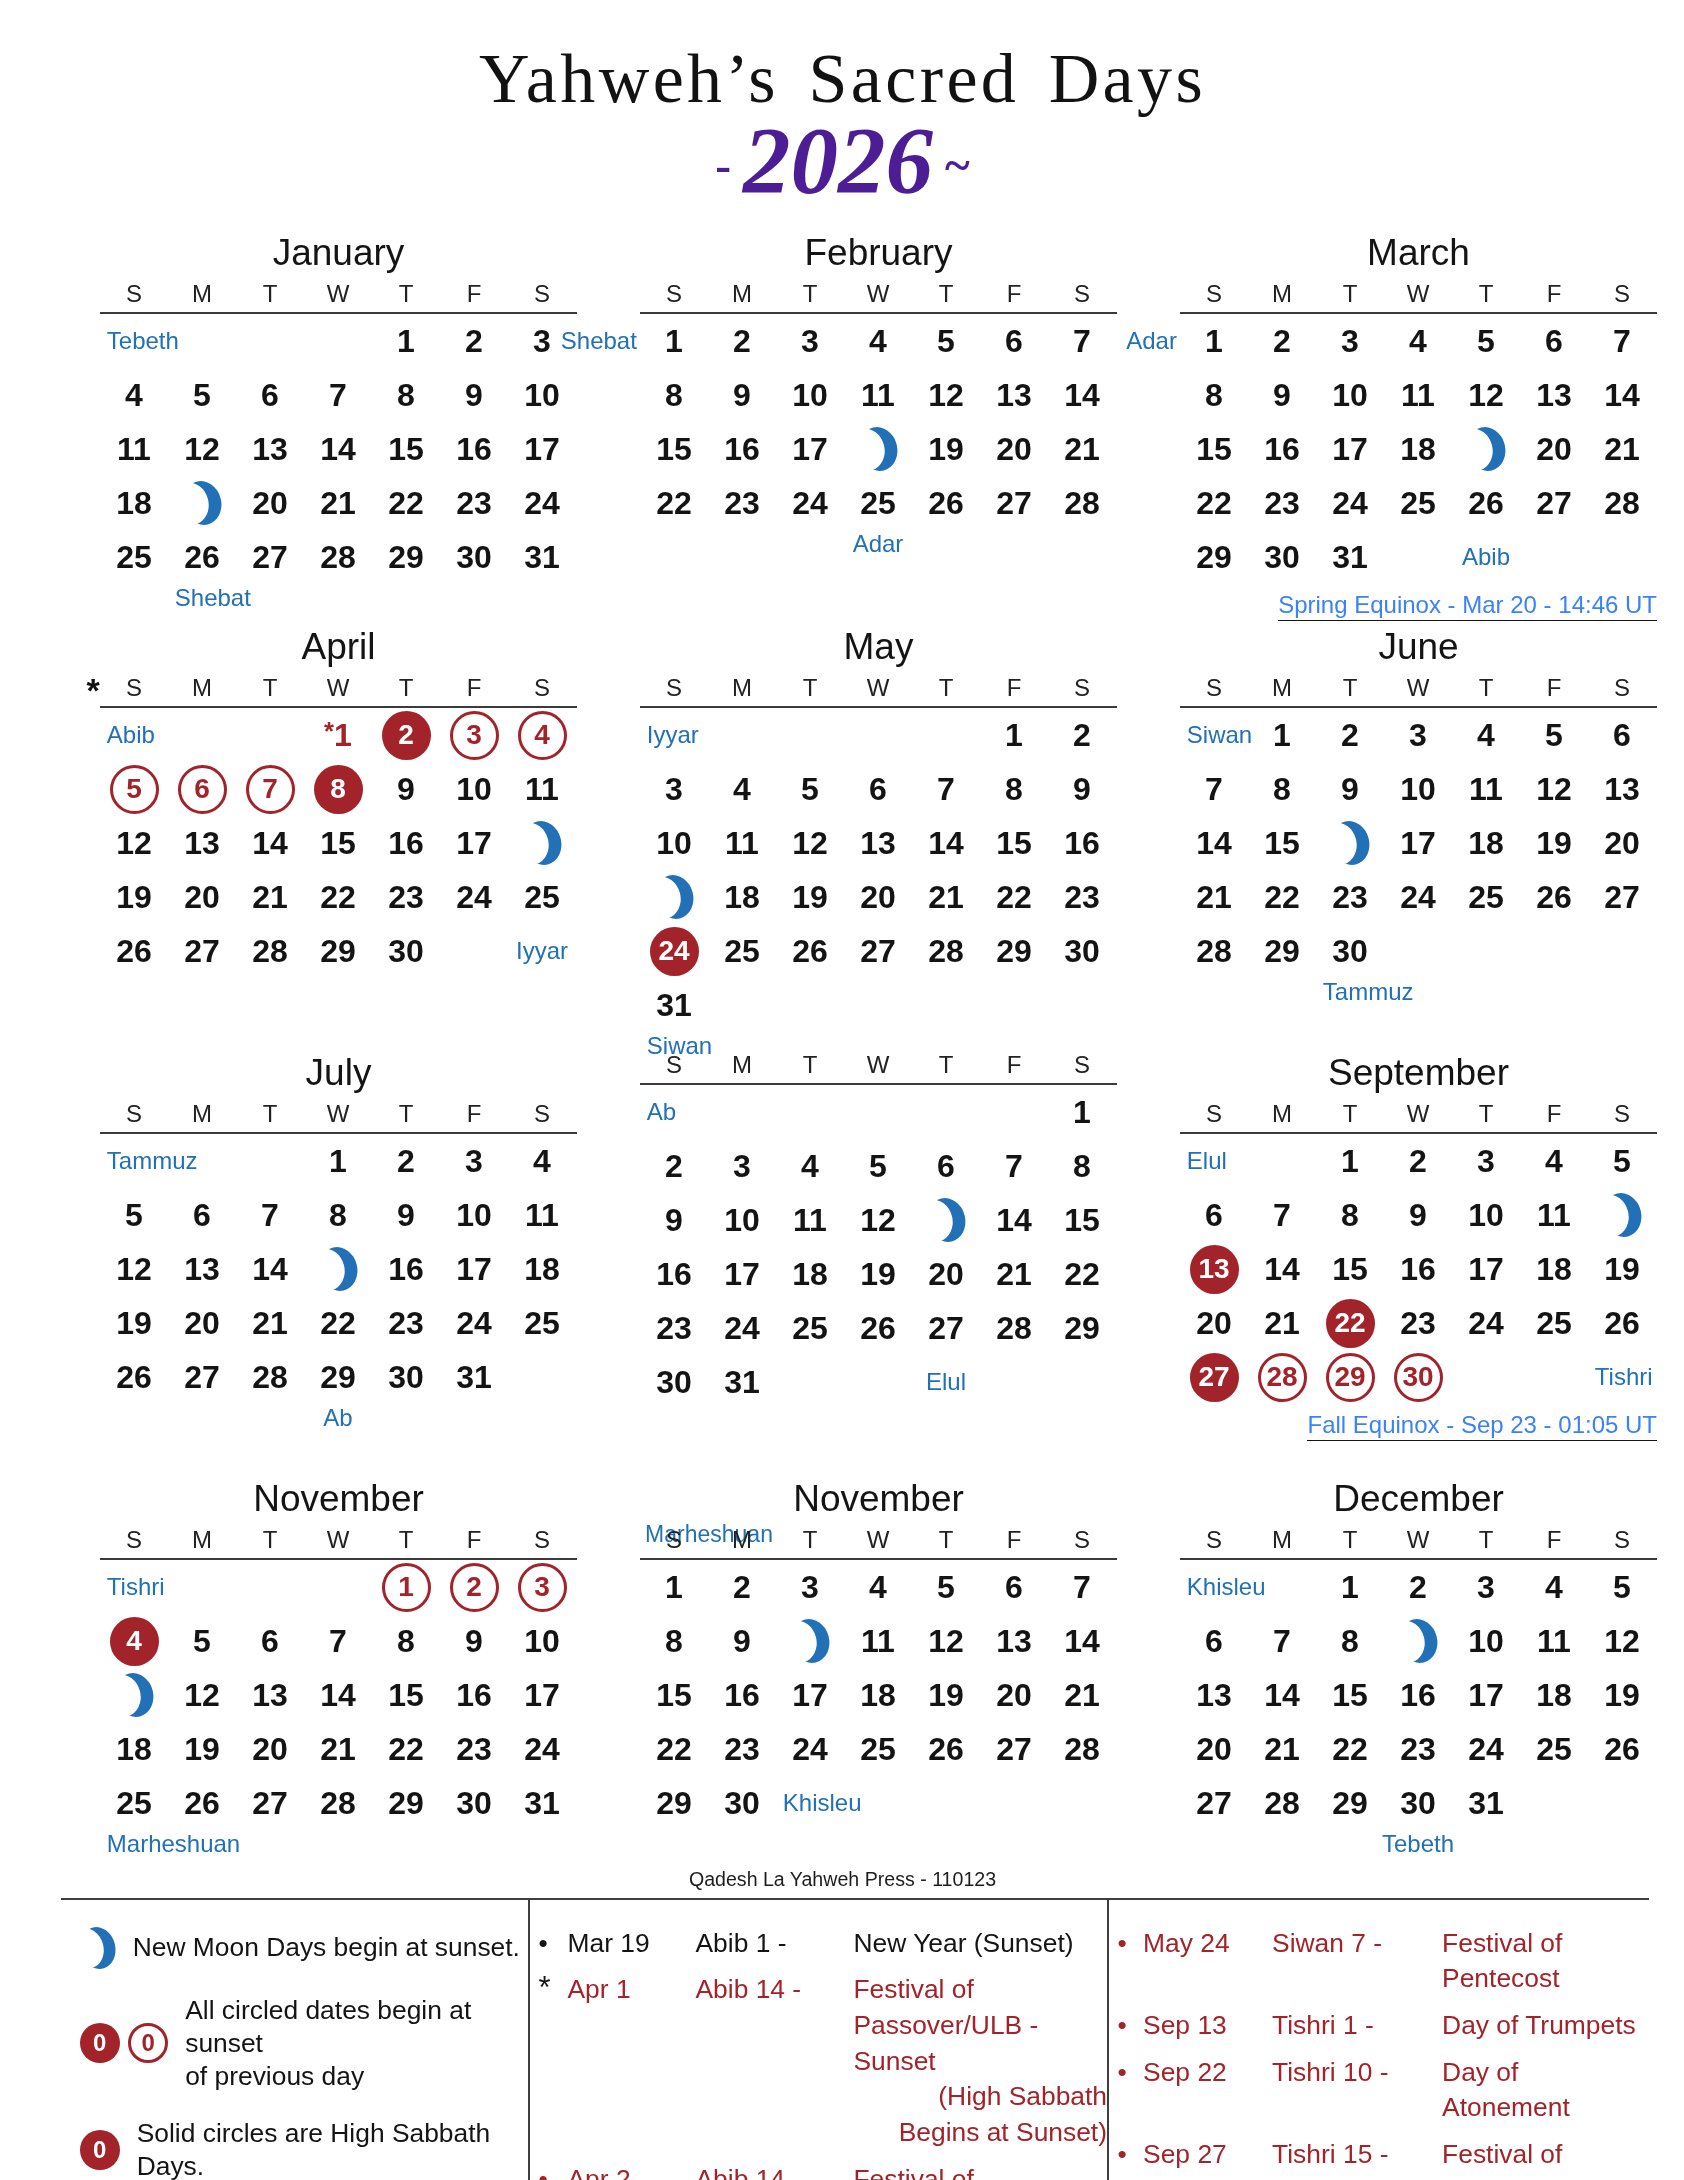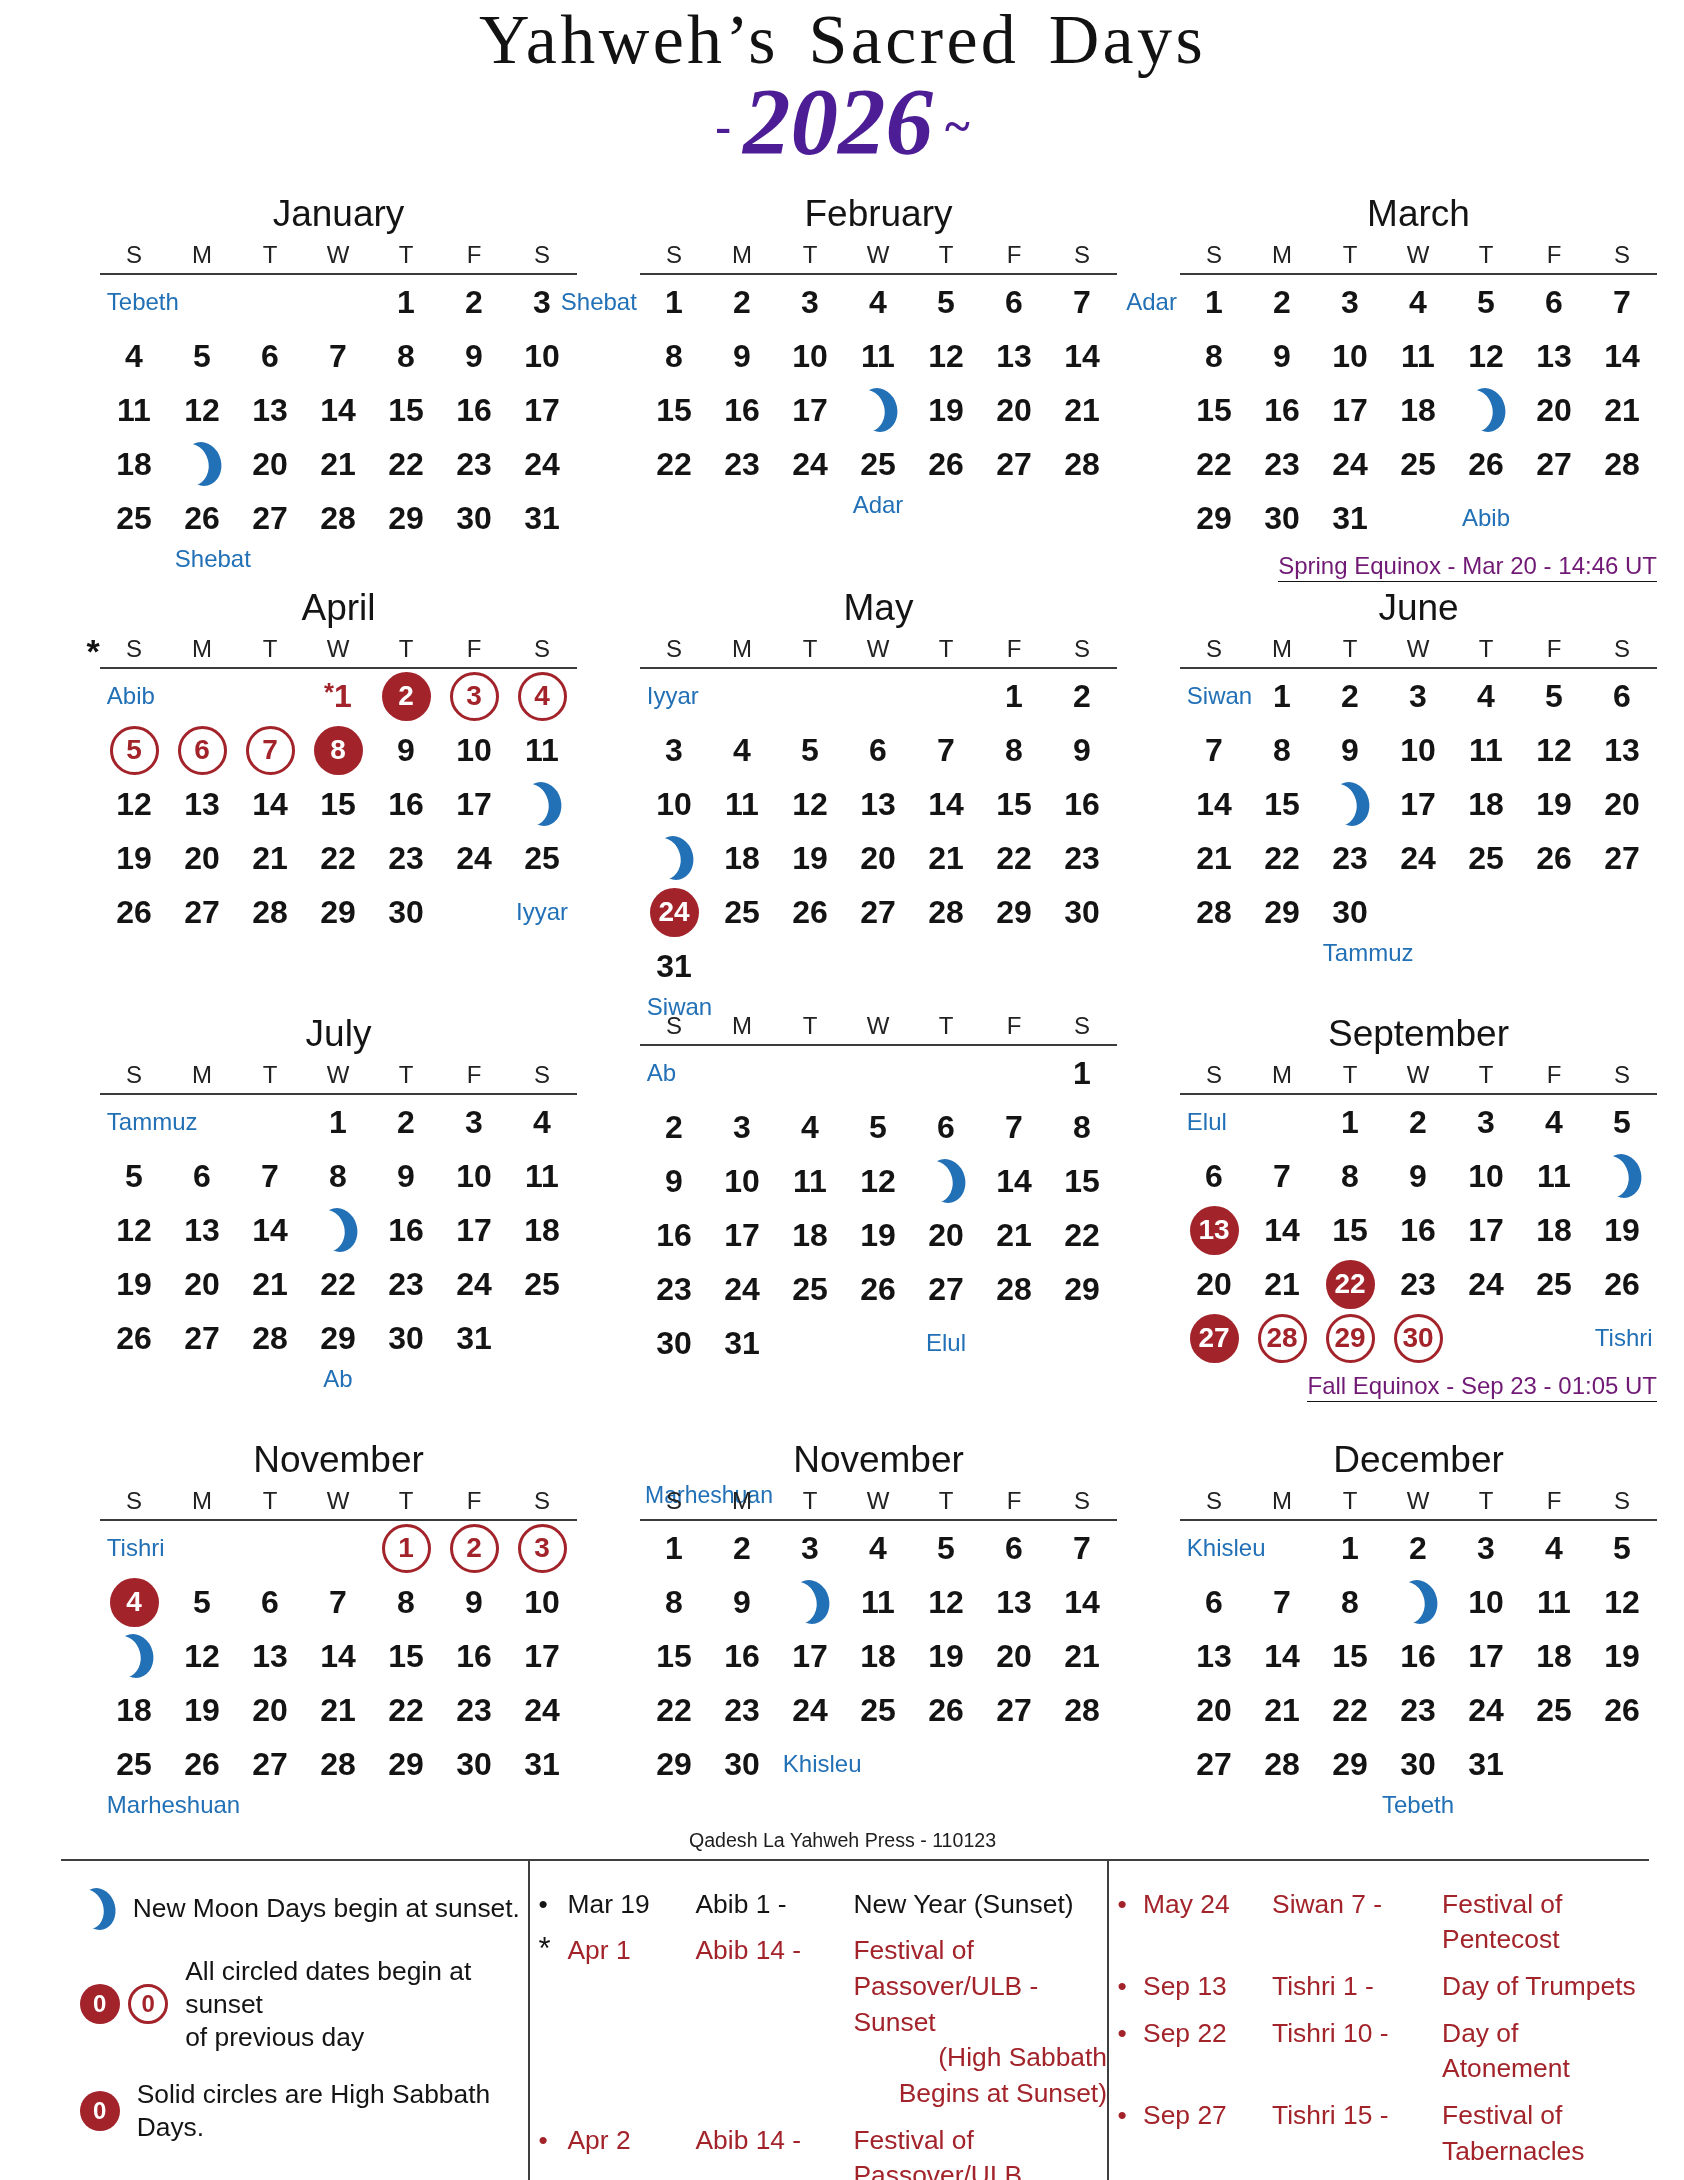--- a/index.html
+++ b/index.html
@@ -1,19 +1,19 @@
 <!DOCTYPE html>
 <html style="--blue: #2270B6; --red: #A3232A;font-size:13.6px"><head>
 <meta charset="utf-8">
 <style>
   html,body{margin:0;padding:0;background:#ffffff;}
   .page{position:relative;width:1685px;height:2181px;background:#fff;overflow:hidden;
         font-family:"Liberation Sans", sans-serif;color:#161616;}
   
-  .header{text-align:center;}
+  .header{text-align:center;padding-top:39px;}
   .main-title{font-family:"Liberation Serif", serif;font-size:70px;letter-spacing:3.4px;
               word-spacing:8.5px;color:#121212;}
   .year-line{font-family:"Liberation Serif", serif;font-style:italic;font-weight:bold;
              font-size:95px;color:#4c1d95;margin-top:-5.1px;line-height:1;}
   .year-line .dash{font-size:0.5em;vertical-align:0.25em;margin:0 12px;font-style:normal;}
   
   .months{display:grid;grid-template-columns:repeat(3,477px);grid-template-rows:394px 426px 426px 388px;
           column-gap:63px;padding:22px 0 0 100px;}
   .month{width:477px;position:relative;}
   .m-title{text-align:center;font-size:37px;color:#141414;height:44px;line-height:44px;margin-bottom:5.1px;}
@@ -31,21 +31,21 @@
   .circle.ring{border:3.4px solid var(--red);color:var(--red);background:#fff;box-sizing:border-box;}
   .starred{color:var(--red);font-size:32px;font-weight:bold;}
   .starred .st{font-size:25.6px;vertical-align:0.25em;}
   .cell-label{font-size:24px;color:var(--blue);white-space:nowrap;font-weight:normal;}
   .al-start{justify-self:start;padding-left:6.8px;}
   .al-center{justify-self:center;}
   .al-right{justify-self:end;padding-right:3.4px;}
   .numcell{position:relative;}
   .side-label{position:absolute;right:46px;top:50%;transform:translateY(-50%);
               font-size:24px;color:var(--blue);white-space:nowrap;font-weight:normal;}
-  .m-equinox{text-align:right;font-size:24px;color:#701a75;margin-top:6.8px;}
+  .m-equinox{text-align:right;font-size:24px;color:#3b82f6;margin-top:6.8px;}
   .m-equinox span{border-bottom:1.7px solid #141414;padding-bottom:1.7px;}
   .moon{display:block;}
   
   .press{text-align:center;font-size:19.6px;color:#1d1d1d;margin-top:3.4px;}
   .legend{margin:6.8px 36px 0 61px;border-top:2.6px solid #3f3f3f;
           display:grid;grid-template-columns:467px 579px 1fr;}
   .legend-col{padding:25.6px 0 0 8.5px;min-height:220px;}
   .legend-col.mid,.legend-col.right{border-left:2.6px solid #3f3f3f;}
   .lg-row{display:flex;align-items:center;gap:17px;margin:0 0 24px 10.2px;font-size:26.4px;color:#141414;}
   .lg-row .txt{line-height:1.25;}

